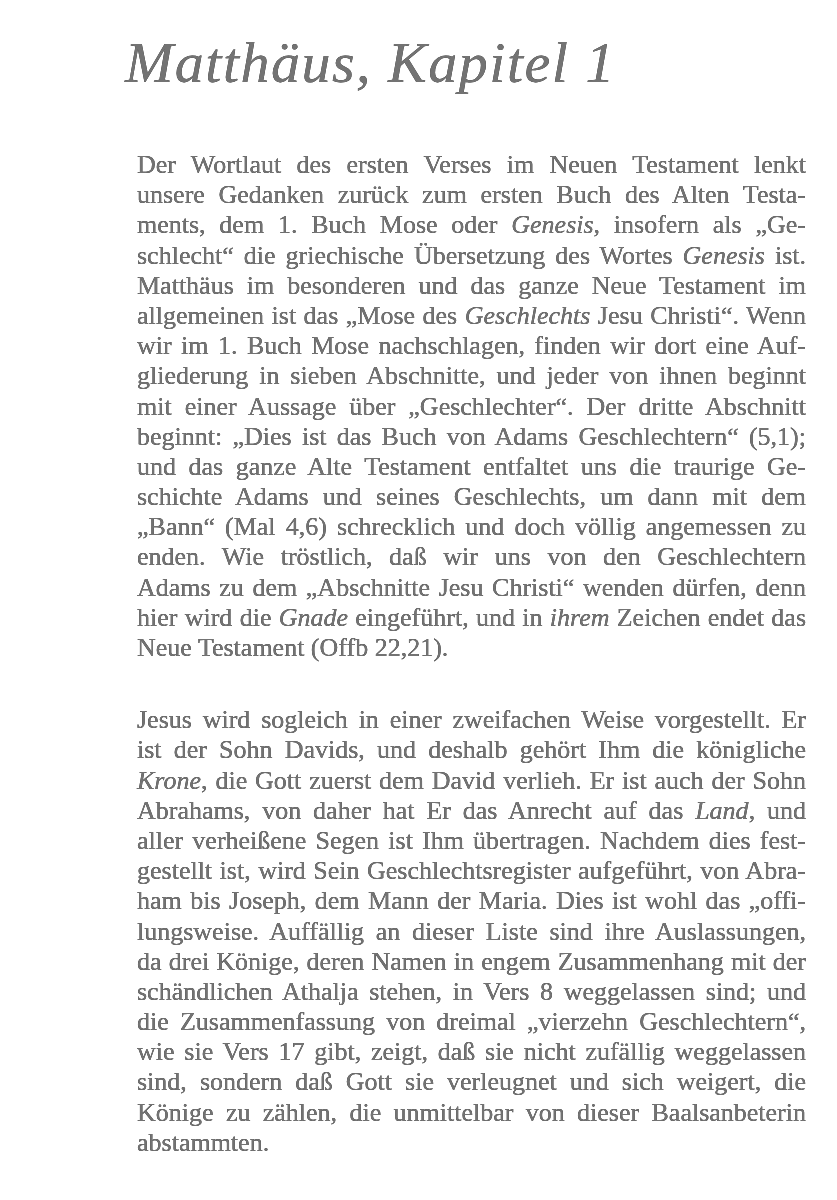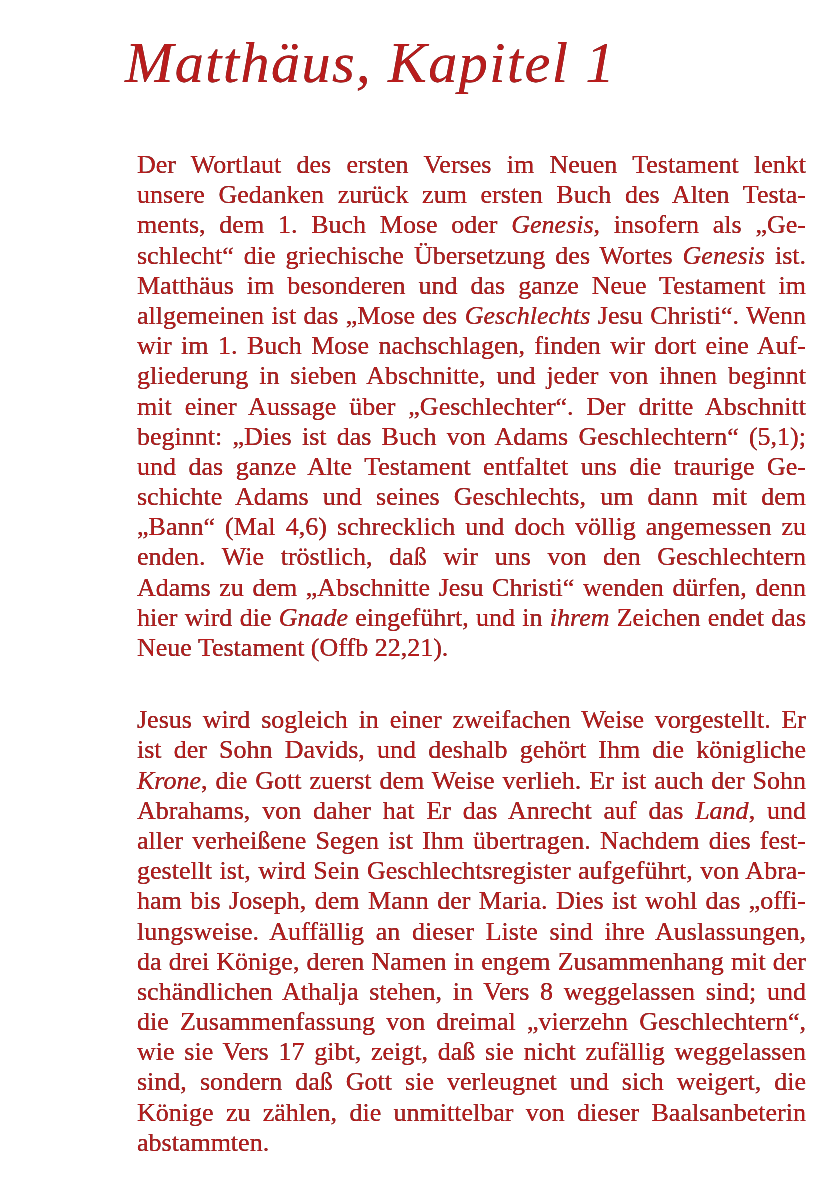--- a/index.html
+++ b/index.html
@@ -5,21 +5,21 @@
   html, body {
     margin: 0; padding: 0;
     width: 837px; height: 1200px;
     background: #ffffff;
     overflow: hidden;
   }
   .page {
     position: relative;
     width: 837px; height: 1200px;
     background: #ffffff;
-    color: #b91c1c;
+    color: #737373;
     font-family: "Liberation Serif", "DejaVu Serif", serif;
   }
   .title {
     position: absolute;
     left: 125px; top: 26px;
     font-style: italic;
     font-weight: normal;
     font-size: 58px;
     line-height: 74px;
     letter-spacing: 1.5px;
@@ -69,21 +69,21 @@
         <div class="line"><span>schichte Adams und seines Geschlechts, um dann mit dem</span></div>
         <div class="line"><span>„Bann“ (Mal 4,6) schrecklich und doch völlig angemessen zu</span></div>
         <div class="line"><span>enden. Wie tröstlich, daß wir uns von den Geschlechtern</span></div>
         <div class="line"><span>Adams zu dem „Abschnitte Jesu Christi“ wenden dürfen, denn</span></div>
         <div class="line"><span>hier wird die </span><i>Gnade</i><span> eingeführt, und in </span><i>ihrem</i><span> Zeichen endet das</span></div>
         <div class="line final"><span>Neue Testament (Offb 22,21).</span></div>
       </div>
       <div class="para">
         <div class="line"><span>Jesus wird sogleich in einer zweifachen Weise vorgestellt. Er</span></div>
         <div class="line"><span>ist der Sohn Davids, und deshalb gehört Ihm die königliche</span></div>
-        <div class="line"><i>Krone</i><span>, die Gott zuerst dem Weise verlieh. Er ist auch der Sohn</span></div>
+        <div class="line"><i>Krone</i><span>, die Gott zuerst dem David verlieh. Er ist auch der Sohn</span></div>
         <div class="line"><span>Abrahams, von daher hat Er das Anrecht auf das </span><i>Land</i><span>, und</span></div>
         <div class="line"><span>aller verheißene Segen ist Ihm übertragen. Nachdem dies fest-</span></div>
         <div class="line"><span>gestellt ist, wird Sein Geschlechtsregister aufgeführt, von Abra-</span></div>
         <div class="line"><span>ham bis Joseph, dem Mann der Maria. Dies ist wohl das „offi-</span></div>
         <div class="line"><span>lungsweise. Auffällig an dieser Liste sind ihre Auslassungen,</span></div>
         <div class="line"><span>da drei Könige, deren Namen in engem Zusammenhang mit der</span></div>
         <div class="line"><span>schändlichen Athalja stehen, in Vers 8 weggelassen sind; und</span></div>
         <div class="line"><span>die Zusammenfassung von dreimal „vierzehn Geschlechtern“,</span></div>
         <div class="line"><span>wie sie Vers 17 gibt, zeigt, daß sie nicht zufällig weggelassen</span></div>
         <div class="line"><span>sind, sondern daß Gott sie verleugnet und sich weigert, die</span></div>

